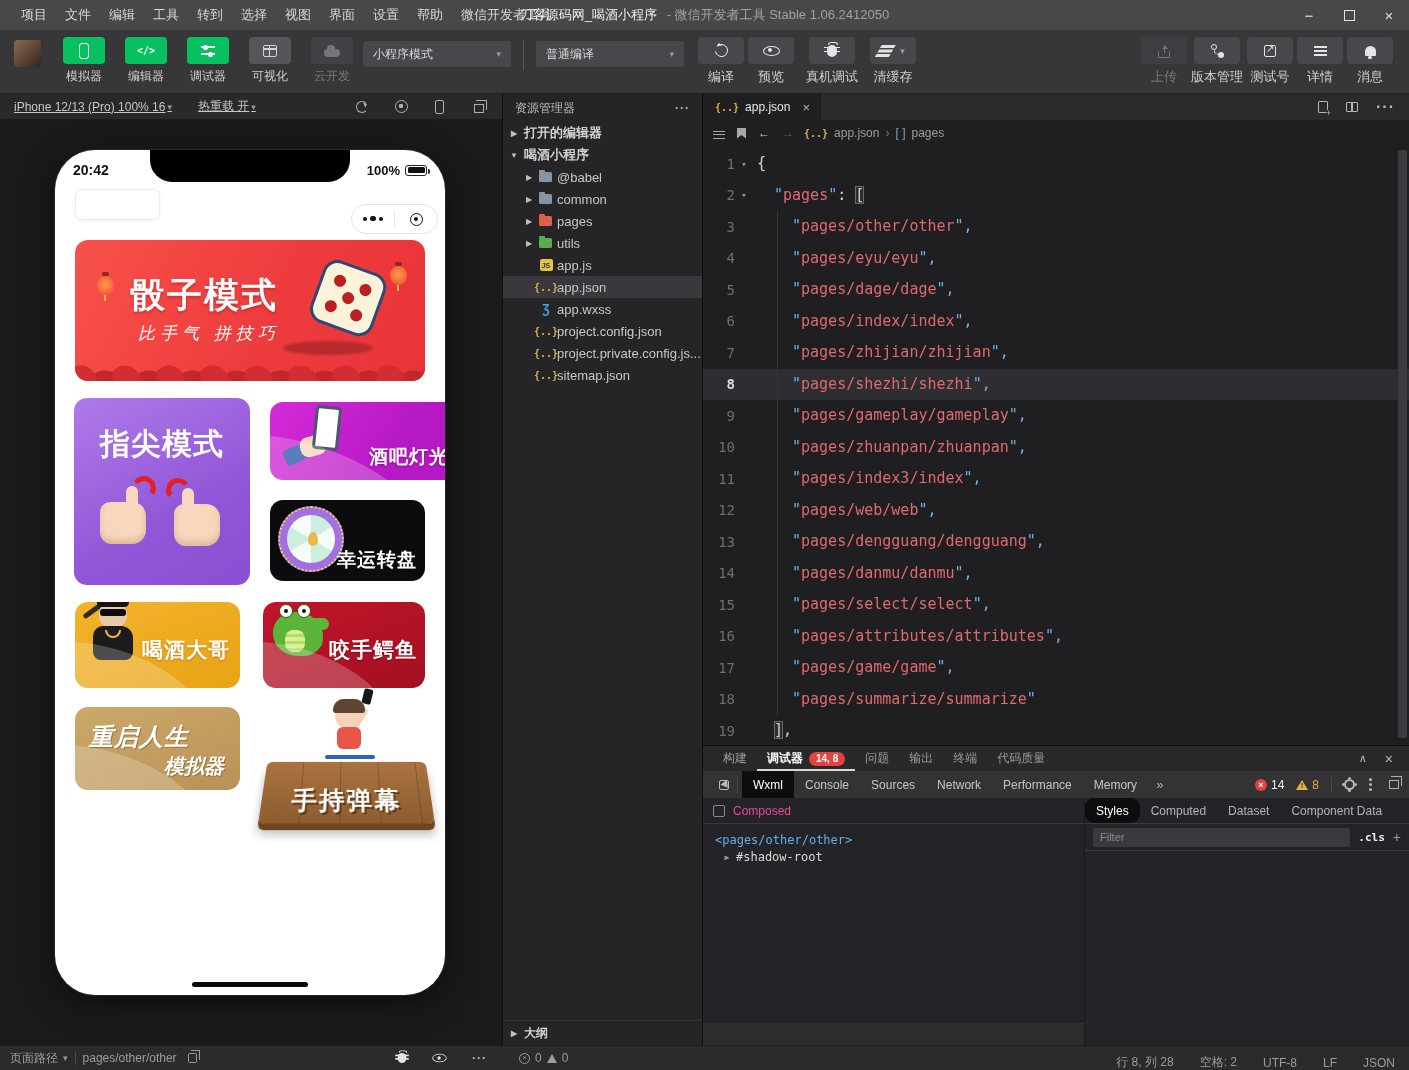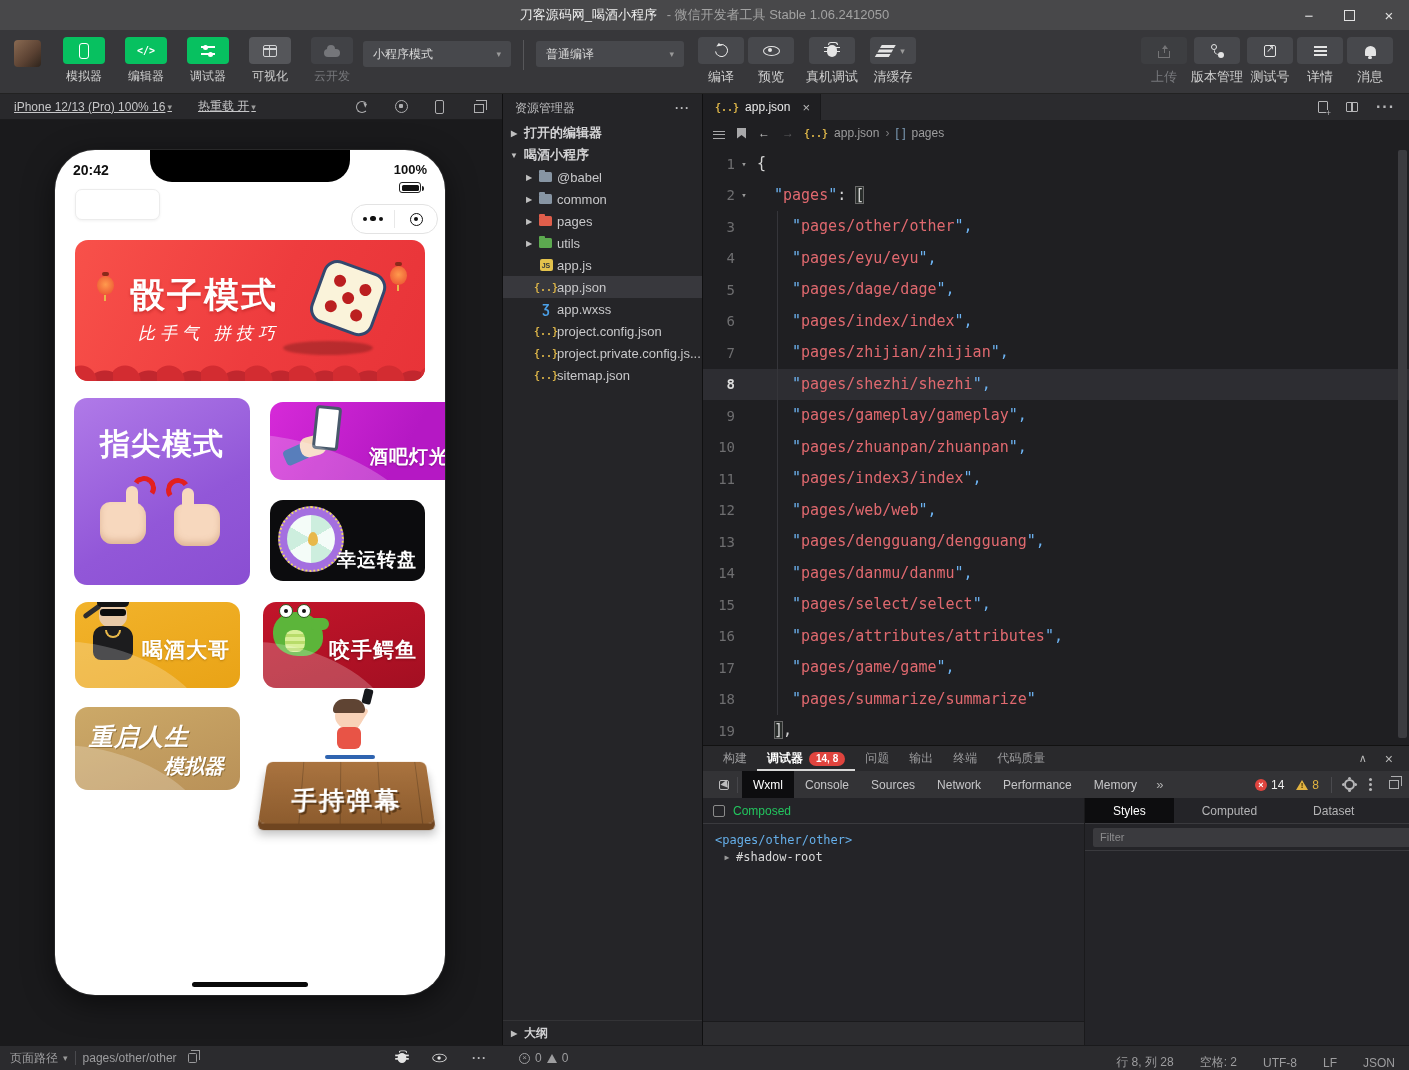--- a/index.html
+++ b/index.html
@@ -50,21 +50,21 @@
   
   .sim-header { height:26px; background:#29292c; display:flex; align-items:center; font-size:12px; color:#c6c6c8; padding:0 14px; border-bottom:1px solid #1c1c1e; }
   .sim-seg { display:flex; align-items:center; gap:2px; margin-right:26px; white-space:nowrap;text-decoration:underline; }
   .caret { color:#9a9a9a; font-size:9px; }
   .sim-icons { margin-left:auto; display:flex; align-items:center; gap:27px; padding-right:4px; }
 
   .phone { position:absolute; left:55px; top:56px; width:390px; height:845px; background:#ffffff; border-radius:40px;
     box-shadow:0 0 0 1px rgba(255,255,255,.08), 0 8px 30px rgba(0,0,0,.55); overflow:hidden; }
   .notch { position:absolute; left:95px; top:0; width:200px; height:32px; background:#000; border-radius:0 0 22px 22px; }
   .p-status { position:absolute; left:0; top:12px; width:100%; display:flex; justify-content:space-between; padding:0 18px; font-size:14px; font-weight:bold; color:#111; }
-  .batt-wrap { display:flex; align-items:center; gap:5px; font-size:13px;flex-direction:column; }
+  .batt-wrap { display:flex; align-items:center; gap:5px; font-size:13px; }
   .batt { width:22px; height:11px; border:1px solid #222; border-radius:3px; position:relative; }
   .batt::before { content:""; position:absolute; inset:1.5px; background:#111; border-radius:1.5px; }
   .batt::after { content:""; position:absolute; right:-4px; top:3px; width:2.5px; height:5px; background:#222; border-radius:0 2px 2px 0; }
   .p-empty-box { position:absolute; left:20px; top:39px; width:85px; height:31px; background:#fff; border:1px solid #ececec; border-radius:7px; box-shadow:0 1px 3px rgba(0,0,0,.06); }
   .capsule { position:absolute; right:7px; top:54px; width:87px; height:30px; border:1px solid #e3e3e3; border-radius:16px; display:flex; align-items:center; background:#fff; }
   .cap-dots { flex:1; display:flex; justify-content:center; gap:3px; }
   .cap-dots i { width:4px; height:4px; border-radius:50%; background:#111; }
   .cap-dots i:nth-child(2) { width:5.5px; height:5.5px; margin-top:-0.7px; }
   .cap-div { width:1px; height:18px; background:#e8e8e8; }
   .cap-target { flex:1; display:flex; justify-content:center; }
@@ -213,30 +213,30 @@
   .picker-wrap { display:flex; align-items:center; padding:0 8px; border-right:1px solid #46464a; margin-right:4px; height:16px; }
   .dtab { padding:0 11px; height:100%; display:flex; align-items:center; cursor:default; }
   .dtab.active { background:#0d0d0f; color:#fff; }
   .dtab-more { color:#b0b0b0; padding:0 8px; font-size:13px; }
   .dbg-row2-right { margin-left:auto; display:flex; align-items:center; gap:12px; padding-right:10px; }
   .cnt-err { display:flex; align-items:center; gap:4px; color:#ececec; font-size:12px; }
   .cnt-warn { display:flex; align-items:center; gap:4px; color:#e2b340; font-size:12px; }
   .r2-div { width:1px; height:16px; background:#4a4a4e; }
   .dbg-body { flex:1; display:flex; min-height:0; }
   .wxml-pane { width:382px; flex:0 0 382px; border-right:1px solid #1a1a1c; display:flex; flex-direction:column; }
-  .composed-row { height:26px; display:flex; align-items:center; gap:8px; padding-left:10px; font-size:12px; color:#22c55e; border-bottom:1px solid #3a3a3e; }
+  .composed-row { height:26px; display:flex; align-items:center; gap:8px; padding-left:10px; font-size:12px; color:#ec4899; border-bottom:1px solid #3a3a3e; }
   .cbox { width:12px; height:12px; border:1px solid #8a8a8a; border-radius:2px; background:transparent; }
   .wxml-code { flex:1; font-family:"DejaVu Sans Mono",monospace; font-size:12px; padding:8px 0 0 12px; line-height:17px; }
   .wx-tag { color:#65aee8; }
   .wx-shadow { color:#d8d8d8; padding-left:6px; display:flex; align-items:center; gap:3px; }
   .wx-shadow .chev { color:#9a9a9a; }
   .wxml-footer { height:24px; background:#2c2c2f; border-top:1px solid #1a1a1c; }
   .styles-pane { flex:1; display:flex; flex-direction:column; }
   .styles-tabs { height:26px; display:flex; align-items:center; font-size:12px; color:#b4b4b6; border-bottom:1px solid #3a3a3e; }
-  .stab { padding:0 28px; height:100%; display:flex; align-items:center; white-space:nowrap; cursor:default; }
+  .stab { padding:0 11px; height:100%; display:flex; align-items:center; white-space:nowrap; cursor:default;border-radius:9px; }
   .stab.active { background:#0d0d0f; color:#fff; }
   .filter-row { height:27px; display:flex; align-items:center; gap:8px; padding:0 8px; border-bottom:1px solid #3a3a3e; }
   .filter-input { flex:1; height:19px; background:#3a3a3e; border-radius:2px; border:none; color:#d0d0d0; font-size:11px; padding:0 7px; font-family:"Liberation Sans",sans-serif; }
   .filter-input::placeholder { color:#8c8c8e; }
   .cls-label { color:#ececec; font-size:11px; font-family:"DejaVu Sans Mono",monospace; font-weight:bold; }
   .plus { color:#9a9a9c; font-size:14px; }
 
   
   .statusbar { position:absolute; left:0; bottom:0; right:0; height:25px; background:#2b2b2e; border-top:1px solid #1a1a1c;
     display:flex; align-items:center; font-size:12px; color:#9d9d9f; }
@@ -305,20 +305,33 @@
   .i-errbadge { width:12px; height:12px; background:#e0443e; border-radius:50%; color:#fff; font-size:9px; line-height:12px; text-align:center; font-weight:bold; }
   .i-warnbadge { width:0; height:0; border-left:6px solid transparent; border-right:6px solid transparent; border-bottom:10px solid #e2b340; position:relative; }
   .i-warnbadge::after { content:"!"; position:absolute; left:-1.5px; top:1px; font-size:8px; color:#3a2a00; font-weight:bold; }
 </style>
 </head>
 <body>
 
 <div class="app">
 
   <header class="titlebar">
+    <nav class="menus">
+        <span class="menu-item">项目</span>
+        <span class="menu-item">文件</span>
+        <span class="menu-item">编辑</span>
+        <span class="menu-item">工具</span>
+        <span class="menu-item">转到</span>
+        <span class="menu-item">选择</span>
+        <span class="menu-item">视图</span>
+        <span class="menu-item">界面</span>
+        <span class="menu-item">设置</span>
+        <span class="menu-item">帮助</span>
+        <span class="menu-item">微信开发者工具</span>
+      </nav>
     <div class="tb-title">
       <span class="t1">刀客源码网_喝酒小程序</span>
       <span class="t2">- 微信开发者工具 Stable 1.06.2412050</span>
     </div>
     <div class="win-controls">
       <span class="wbtn">−</span>
       <span class="wbtn">
           <span class="ic i-max"></span>
         </span>
       <span class="wbtn">×</span>

